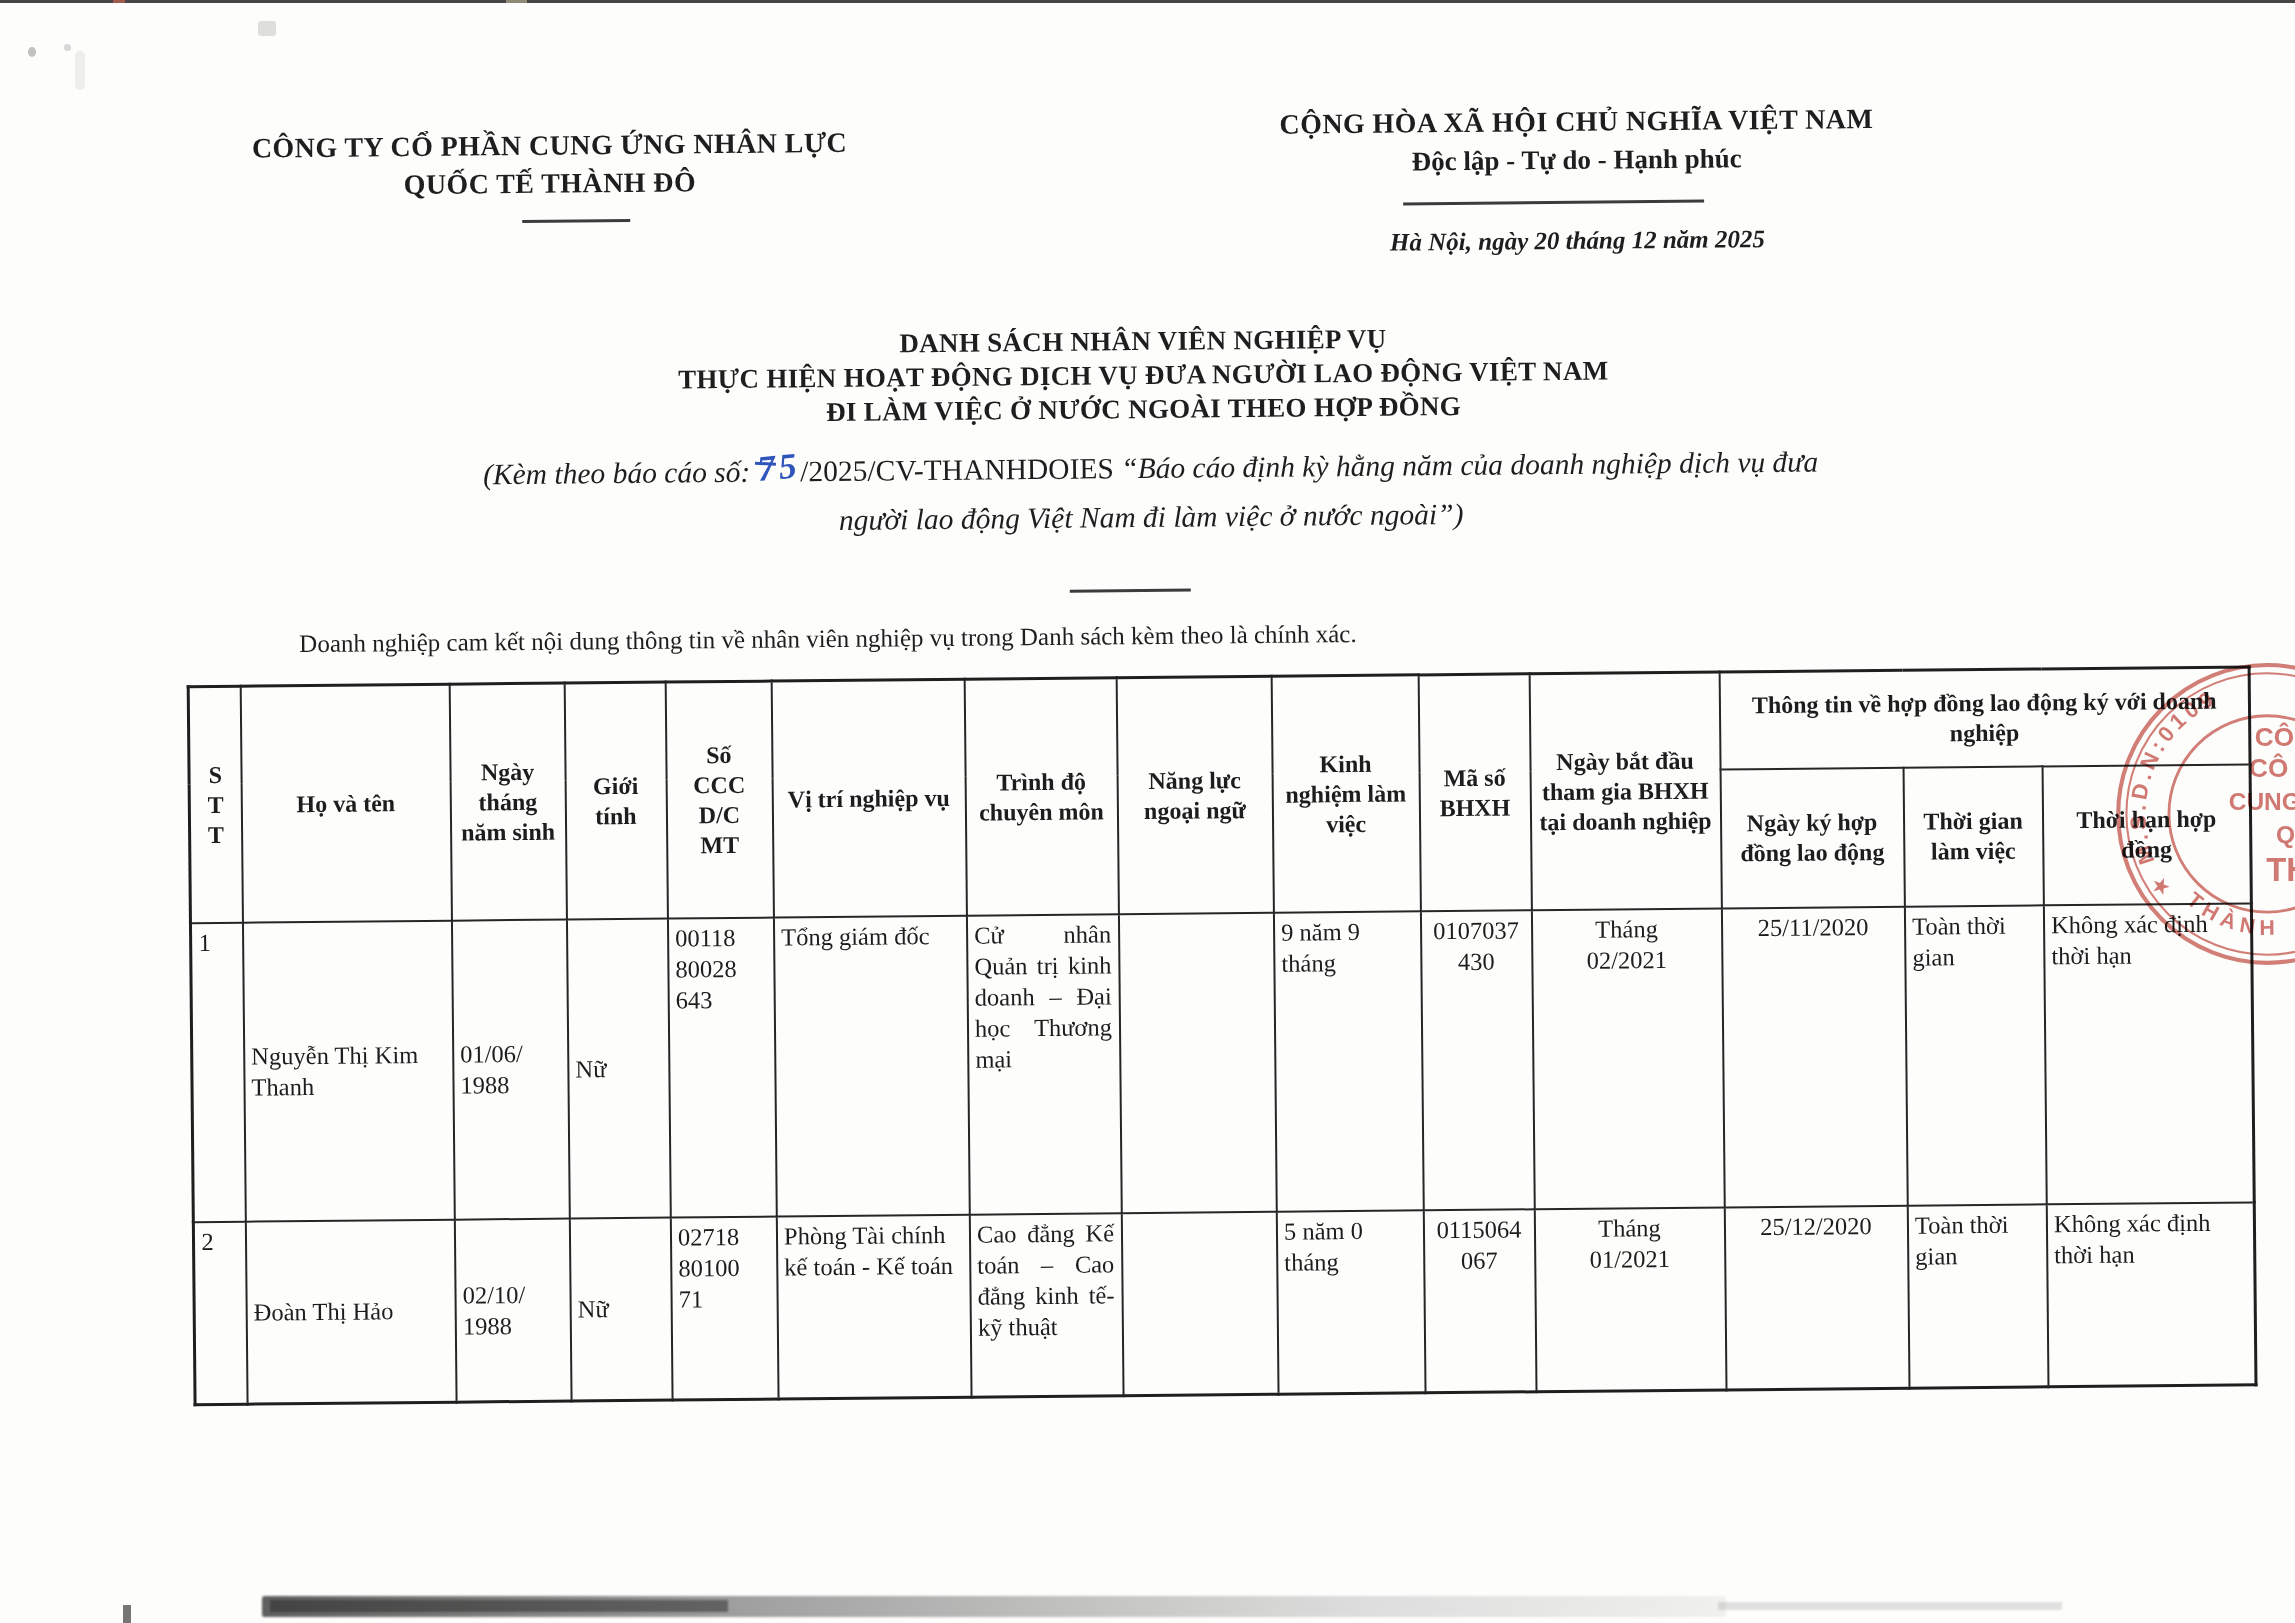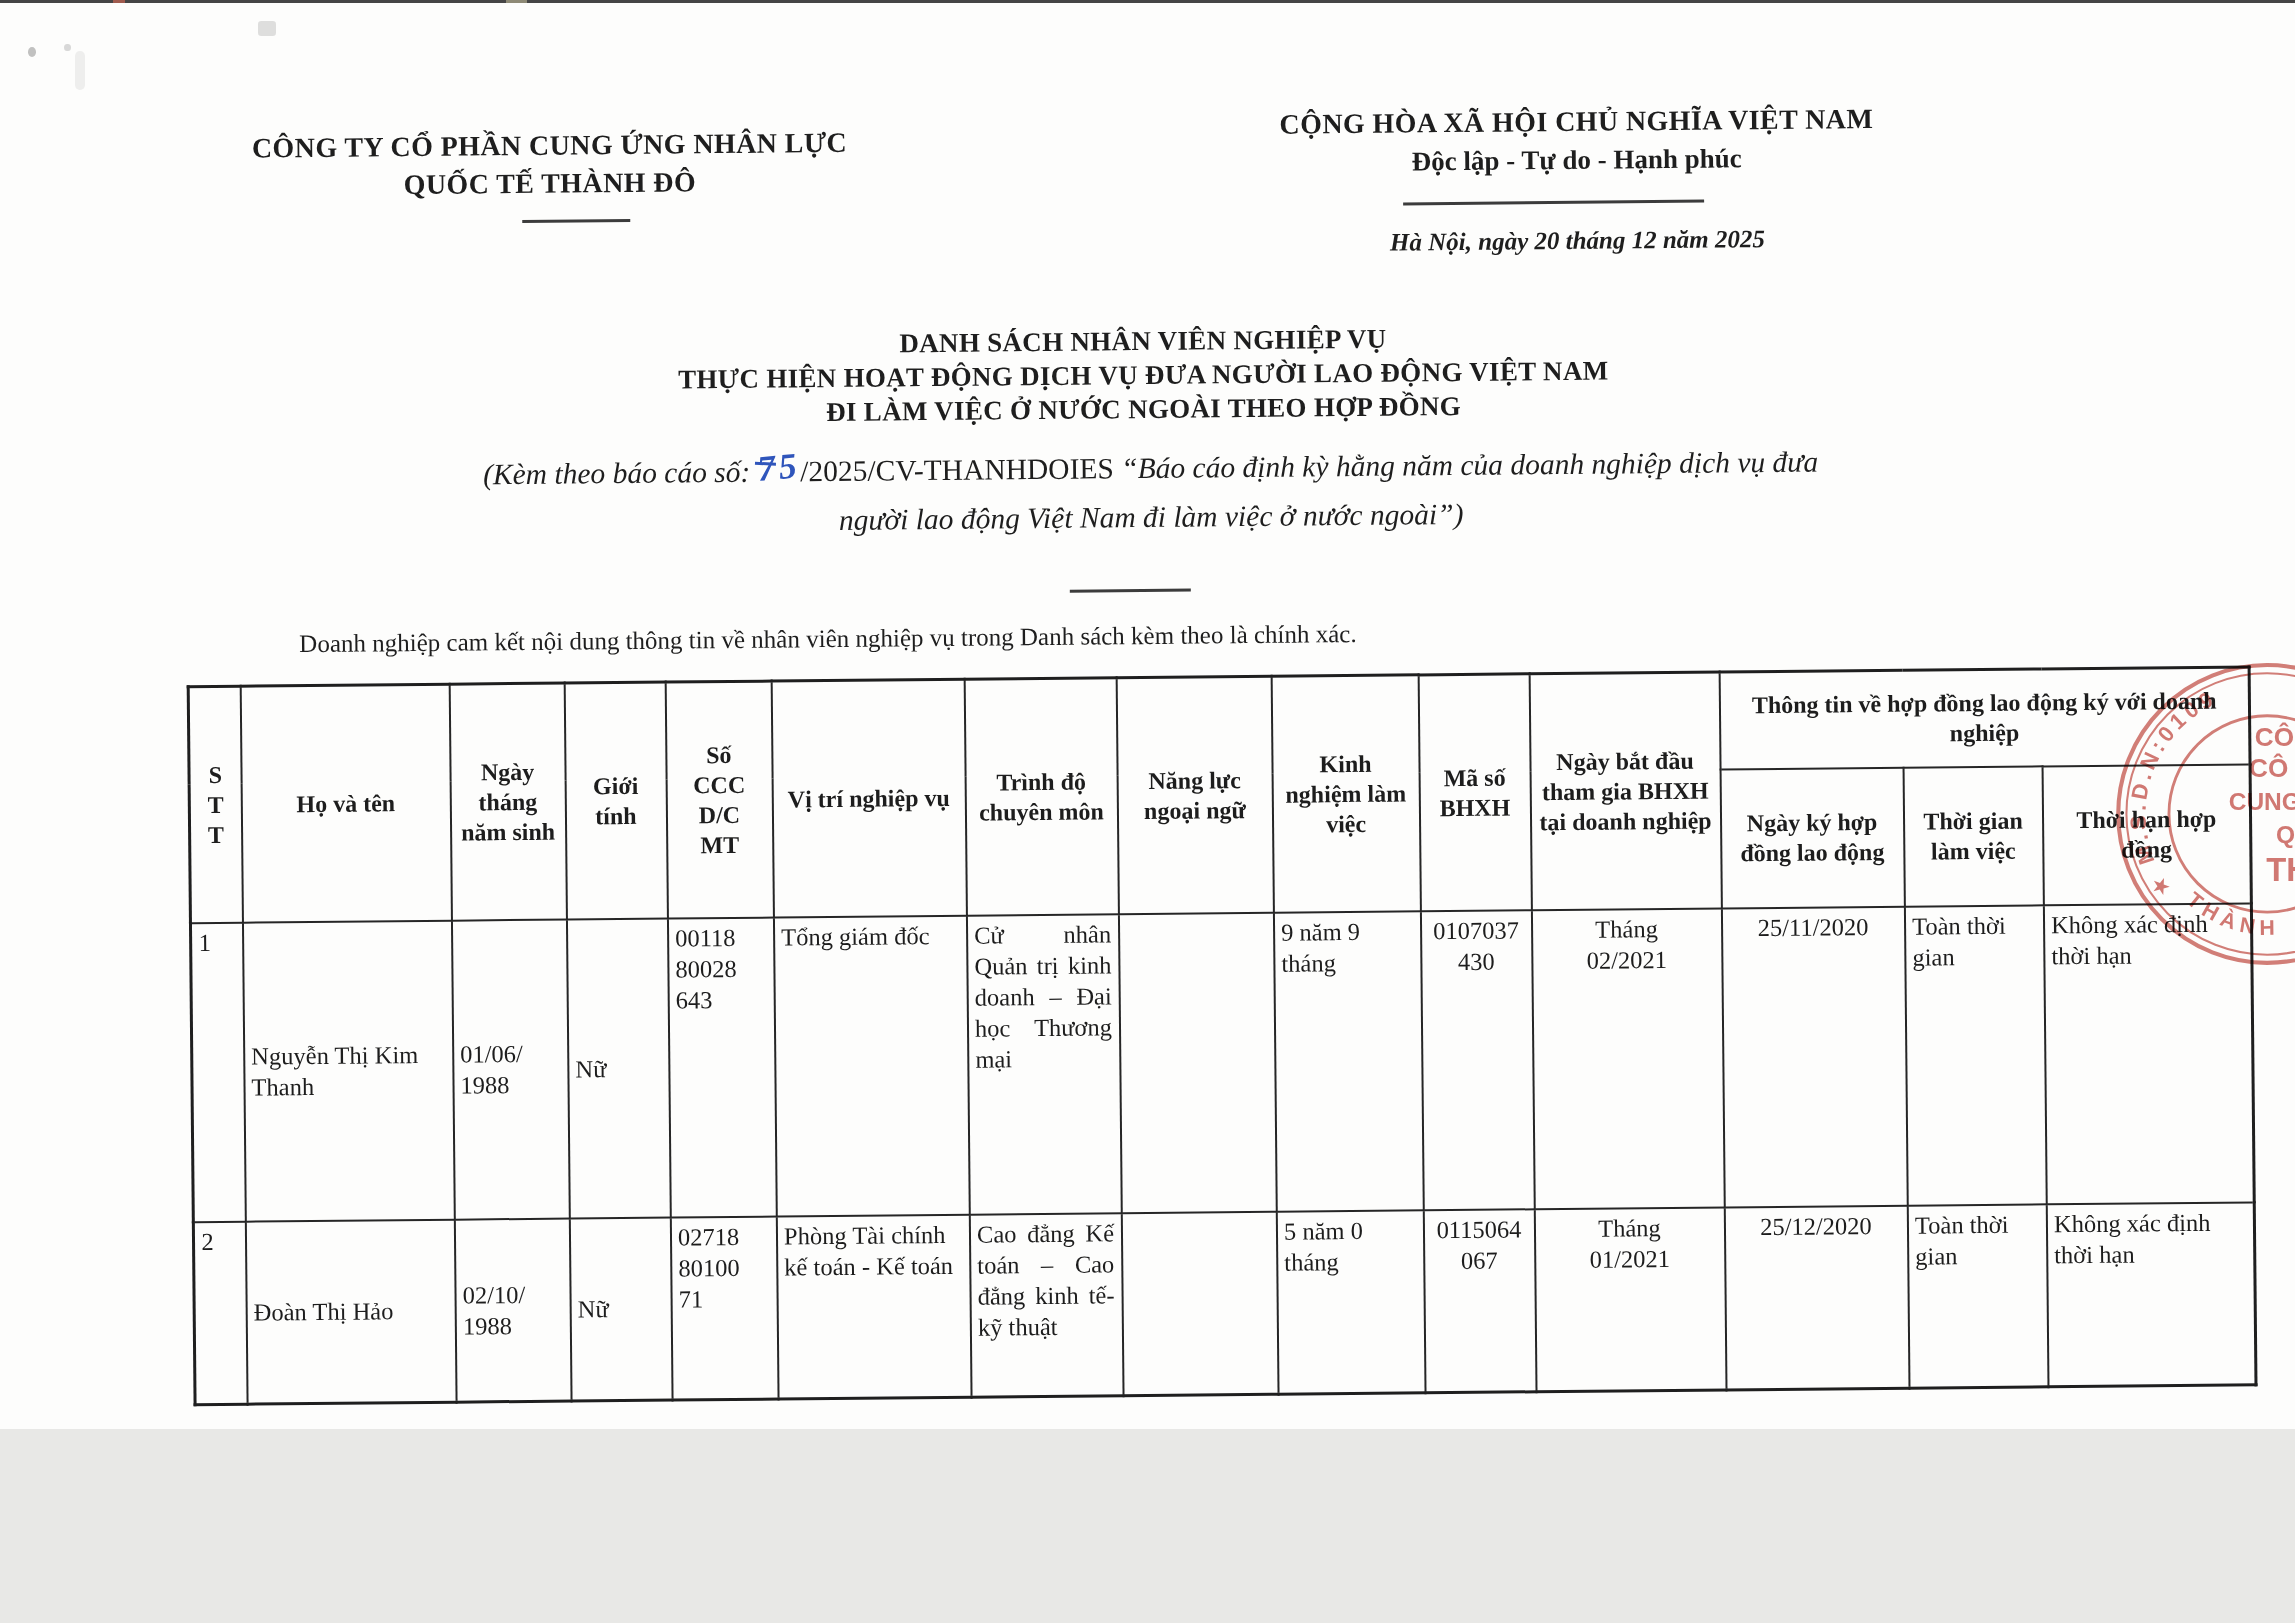--- a/index.html
+++ b/index.html
@@ -1,18 +1,18 @@
 <!DOCTYPE html>
 <html style="font-size:13px"><head>
 <meta charset="utf-8">
 <style>
   html,body{margin:0;padding:0;background:#e8e8e6;}
   #page{
     position:relative;
-    width:2295px;height:1429px;
+    width:2295px;height:1623px;
     background:#fdfdfc;
     overflow:hidden;
     font-family:"Liberation Serif","DejaVu Serif",serif;
     color:#1e1e1e;
   }
   
   #sheet{
     position:absolute;left:0;top:0;width:2295px;height:1623px;
     transform:rotate(-0.55deg);
     transform-origin:1145px 818px;

